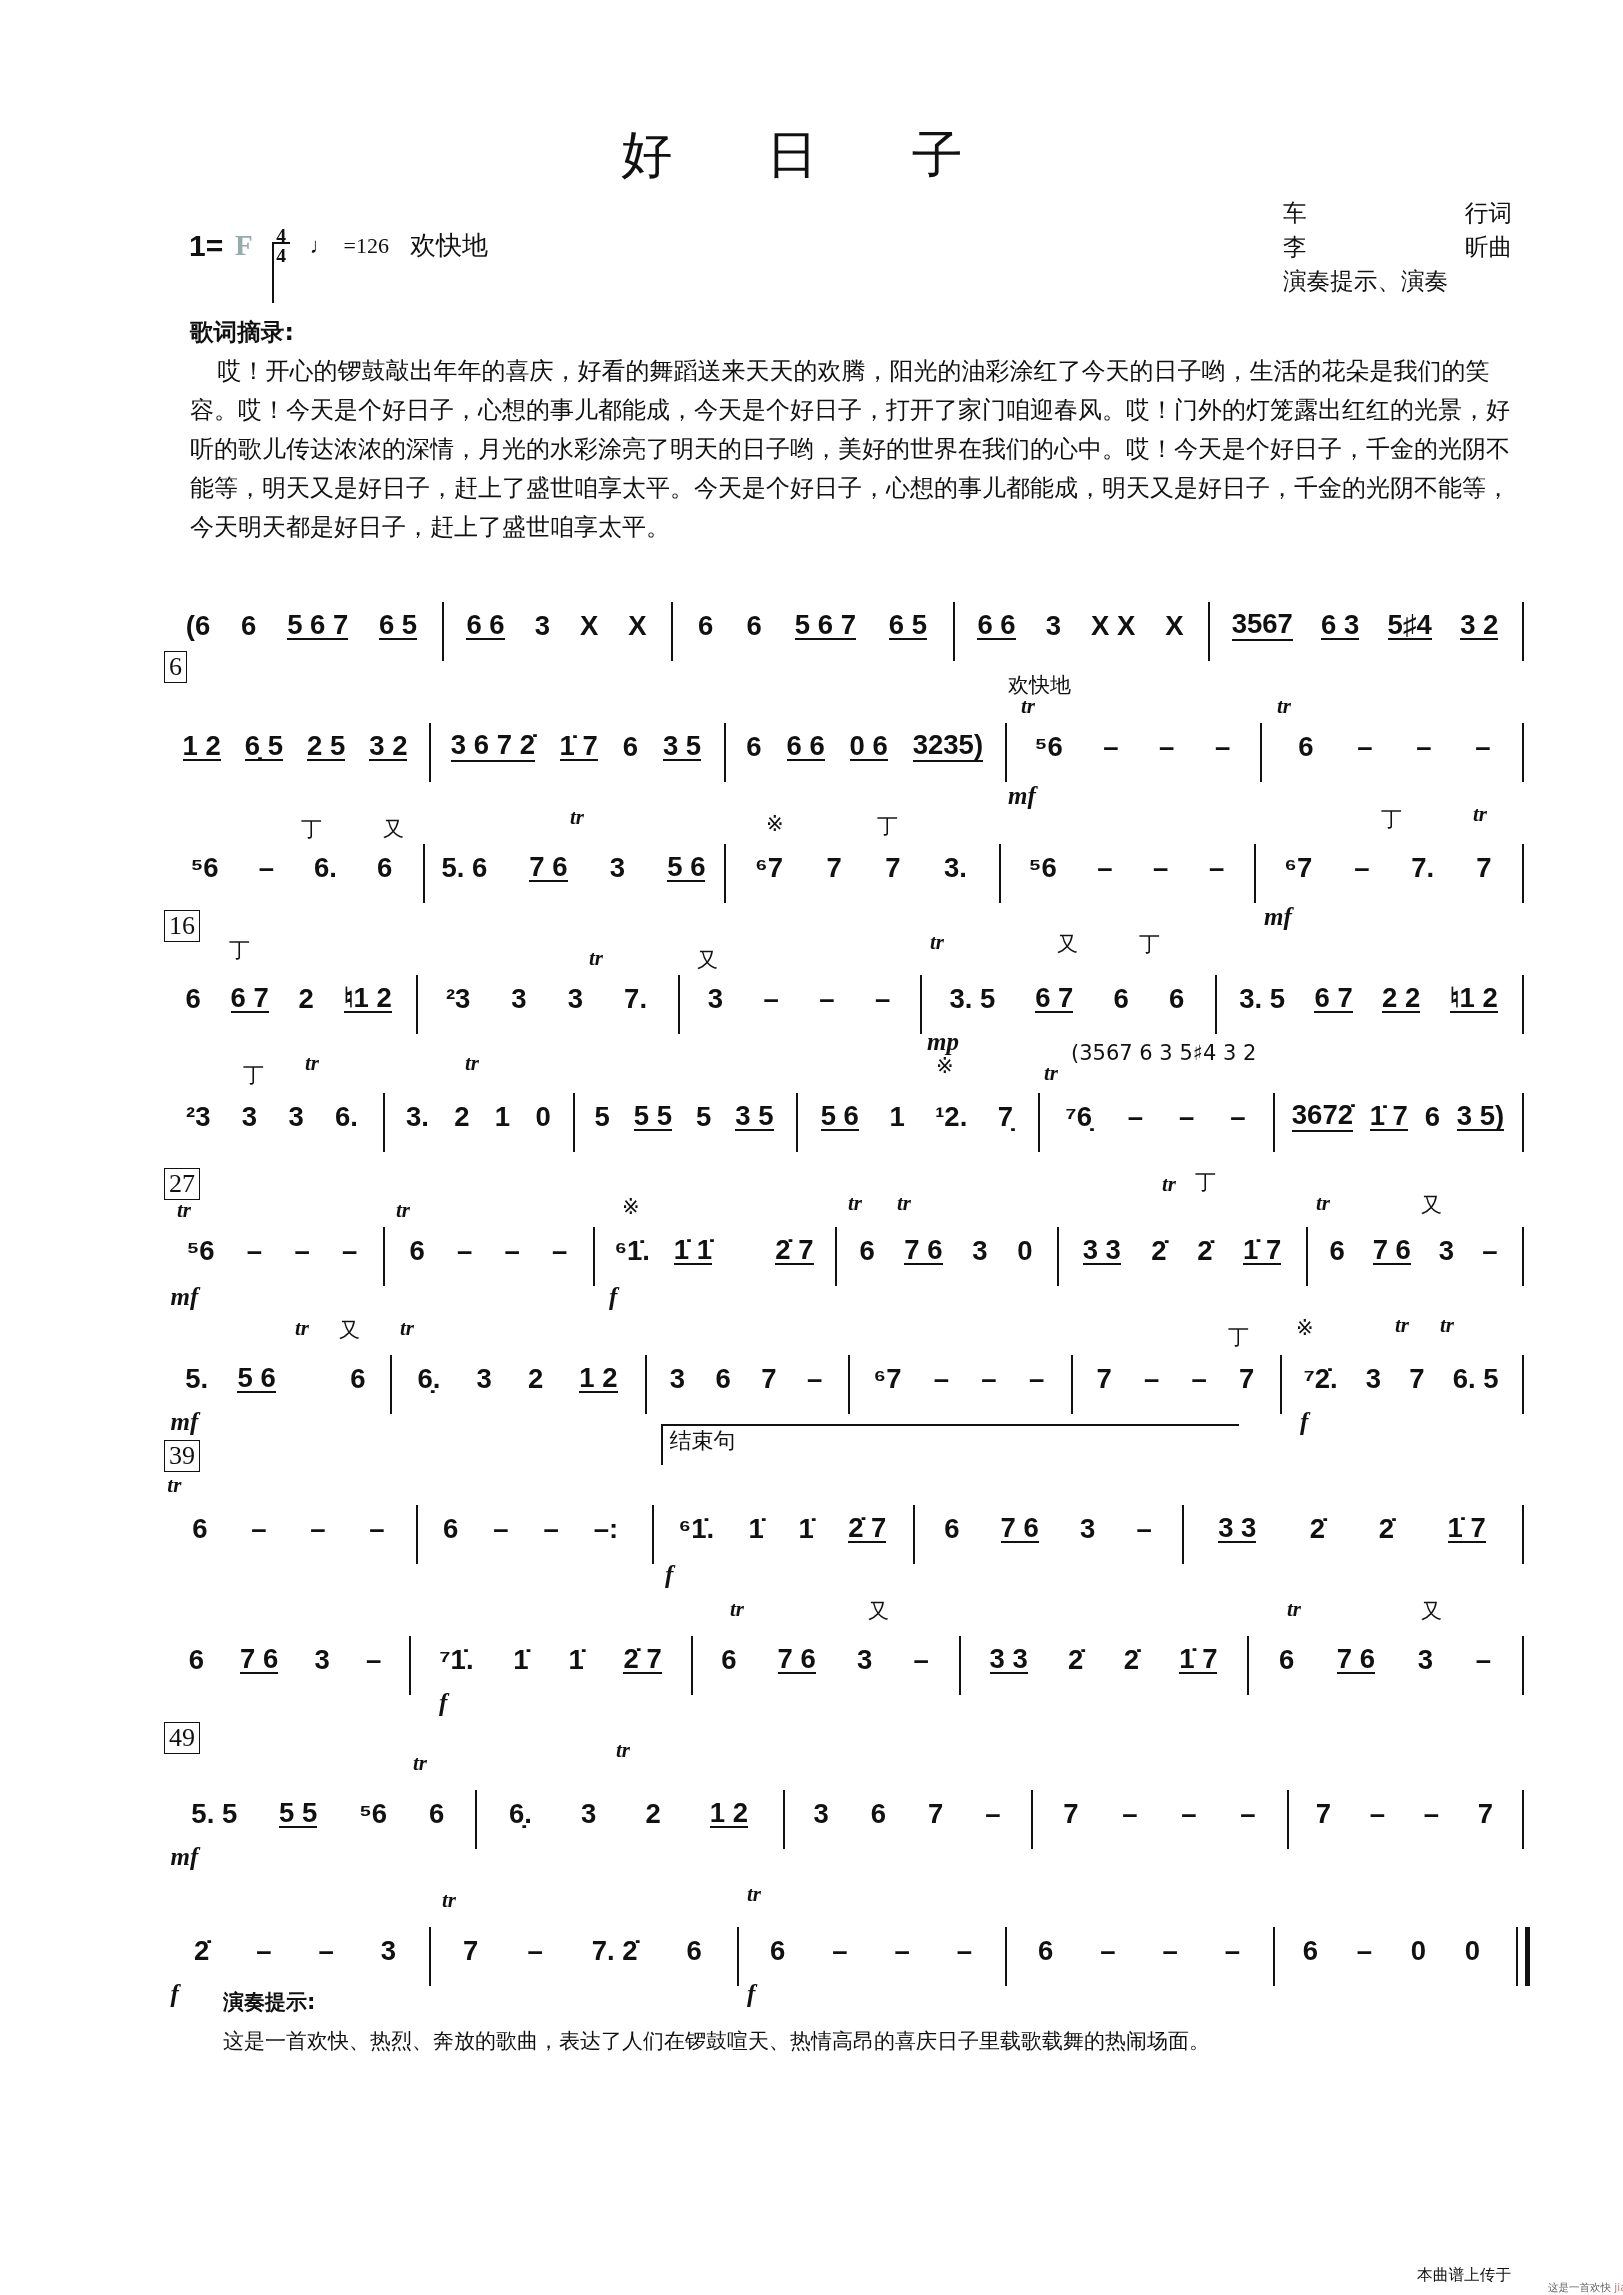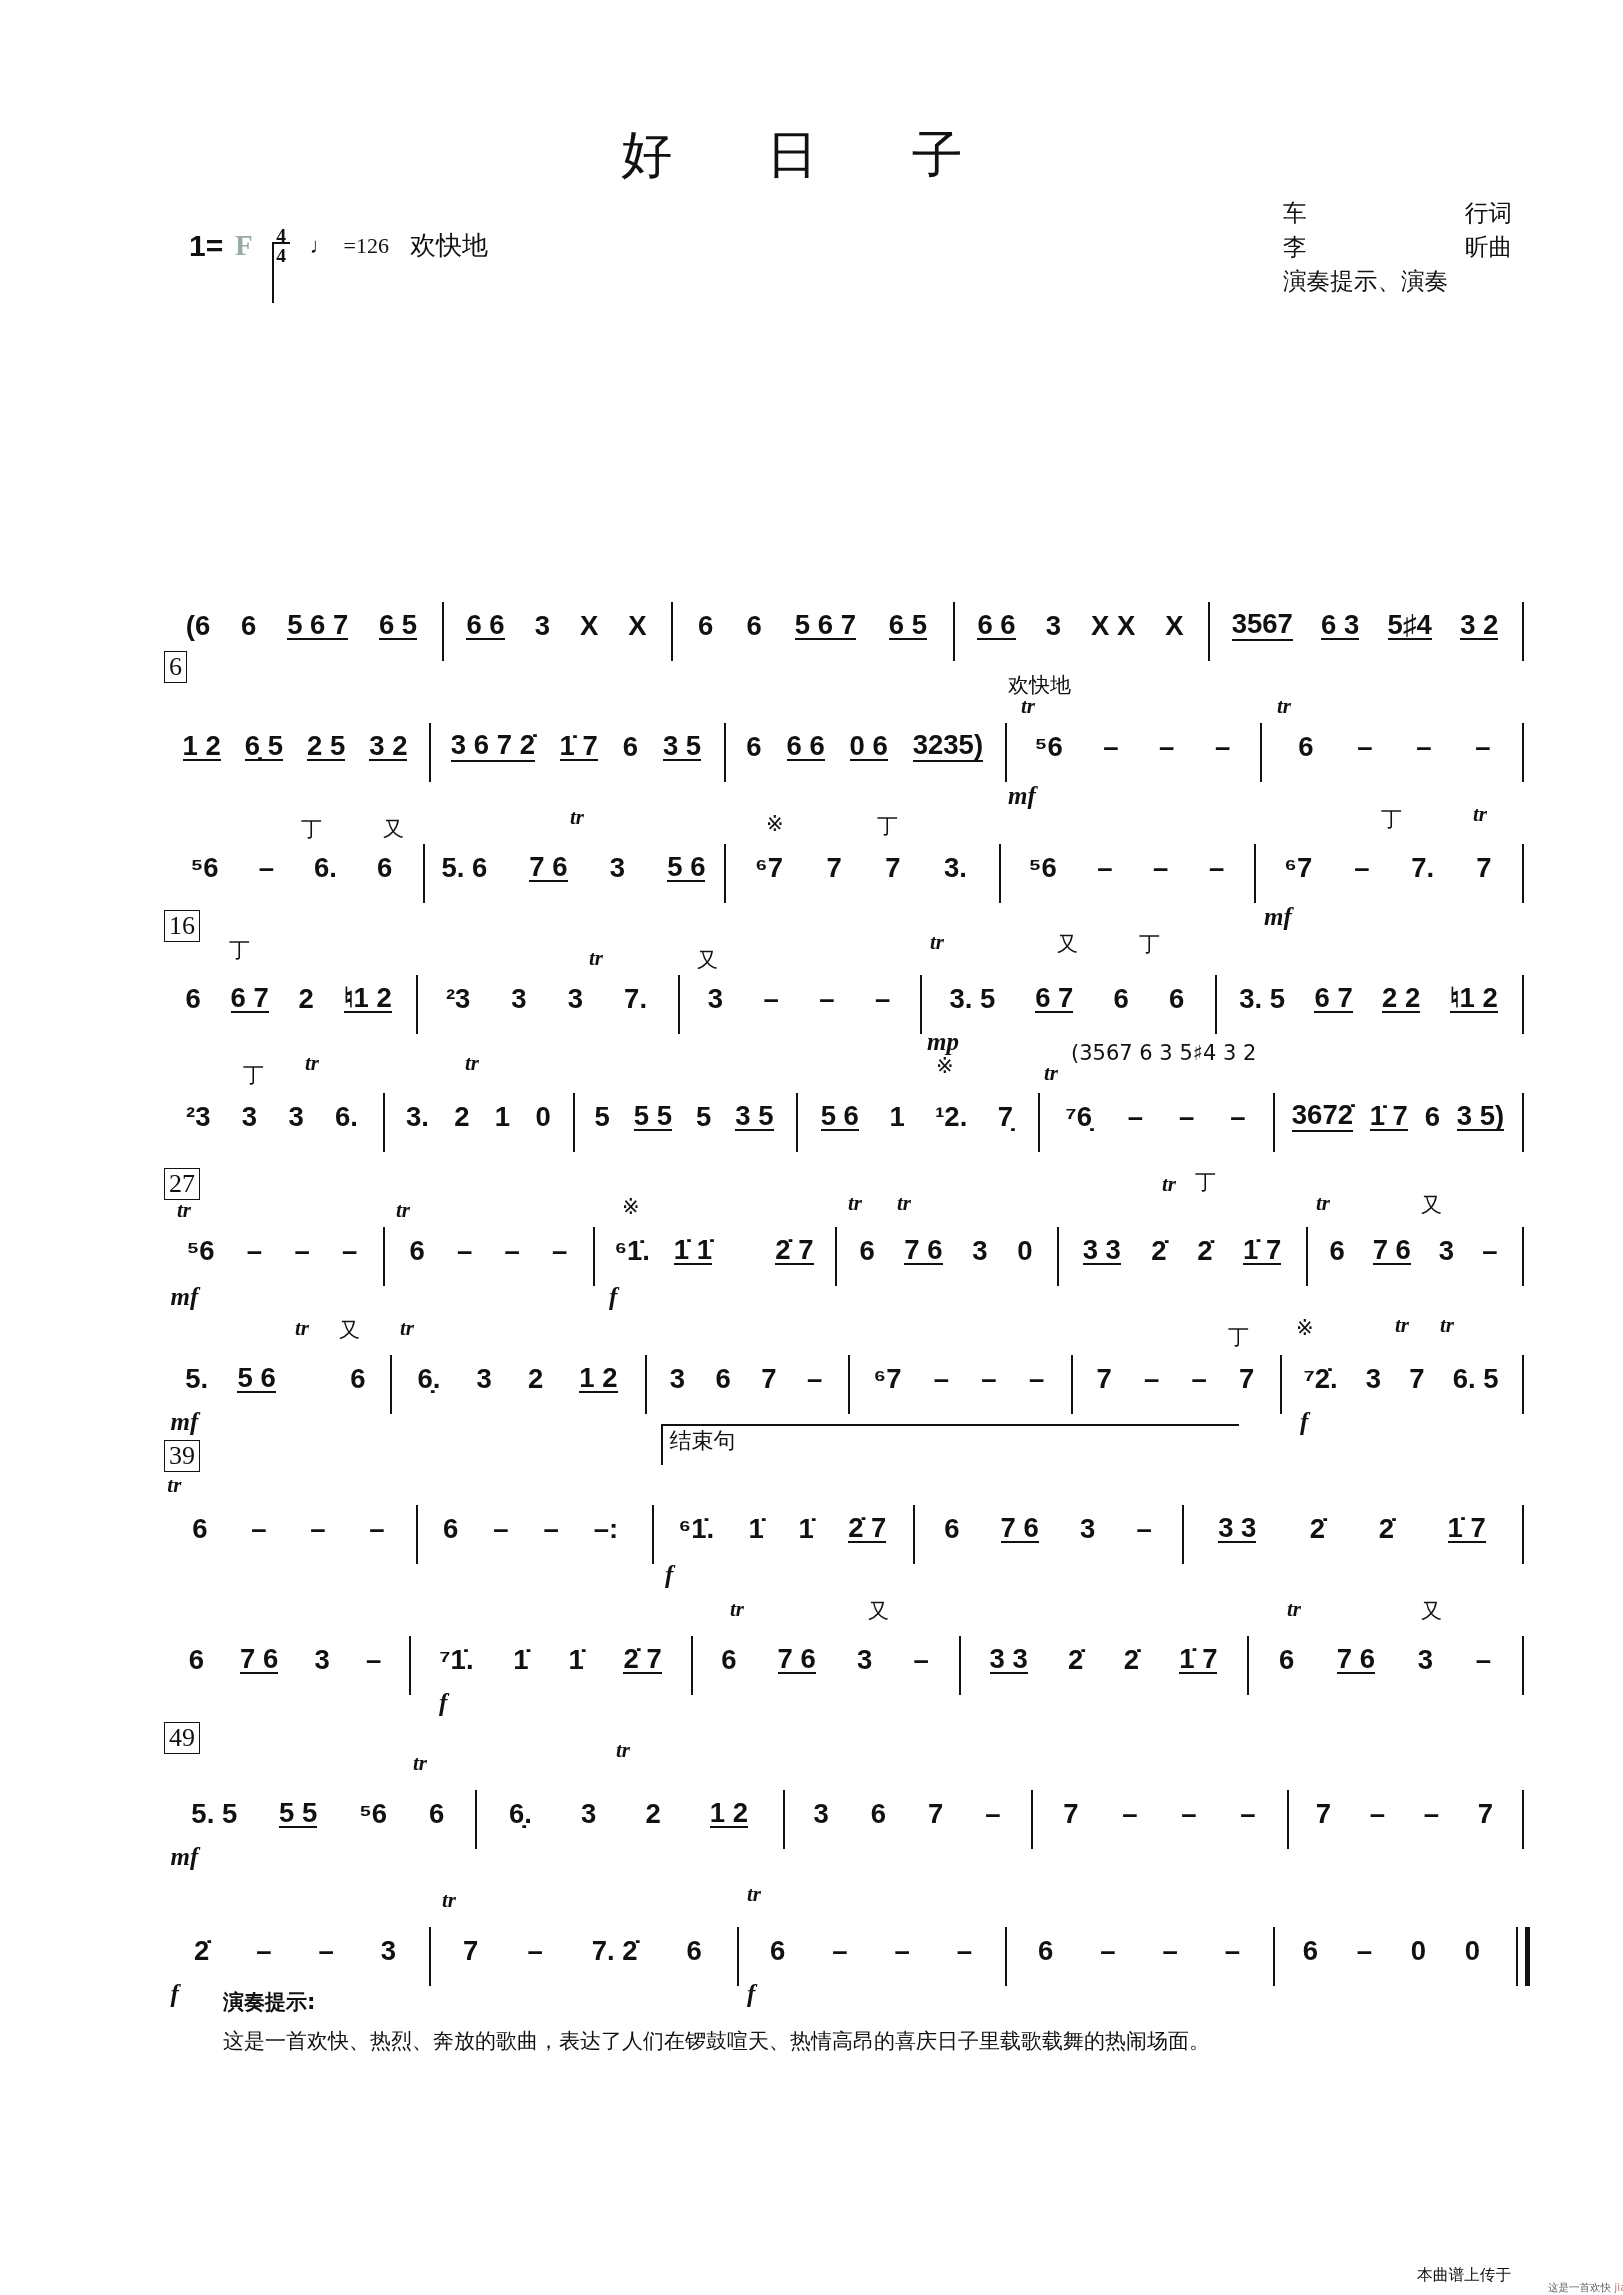--- a/index.html
+++ b/index.html
@@ -64,20 +64,22 @@
   <div class="row">
       <span>李</span>
       <span>昕曲</span>
     </div>
   <div class="row">
       <span>演奏提示、演奏</span>
     </div>
 </div>
 
 <div class="lyrics">
+  <div class="head">歌词摘录:</div>
+  <div class="body">哎！开心的锣鼓敲出年年的喜庆，好看的舞蹈送来天天的欢腾，阳光的油彩涂红了今天的日子哟，生活的花朵是我们的笑容。哎！今天是个好日子，心想的事儿都能成，今天是个好日子，打开了家门咱迎春风。哎！门外的灯笼露出红红的光景，好听的歌儿传达浓浓的深情，月光的水彩涂亮了明天的日子哟，美好的世界在我们的心中。哎！今天是个好日子，千金的光阴不能等，明天又是好日子，赶上了盛世咱享太平。今天是个好日子，心想的事儿都能成，明天又是好日子，千金的光阴不能等，今天明天都是好日子，赶上了盛世咱享太平。</div>
 </div>
 
 <div class="score" id="score" style="top:0;">
     <div class="srow" style="top: 586px;">
       <div class="measure" style="left: 0px; width: 275px;">
         <span class="note">(6</span>
         <span class="note">6</span>
         <span class="note u">5 6 7</span>
         <span class="note u">6 5</span>
       </div>

